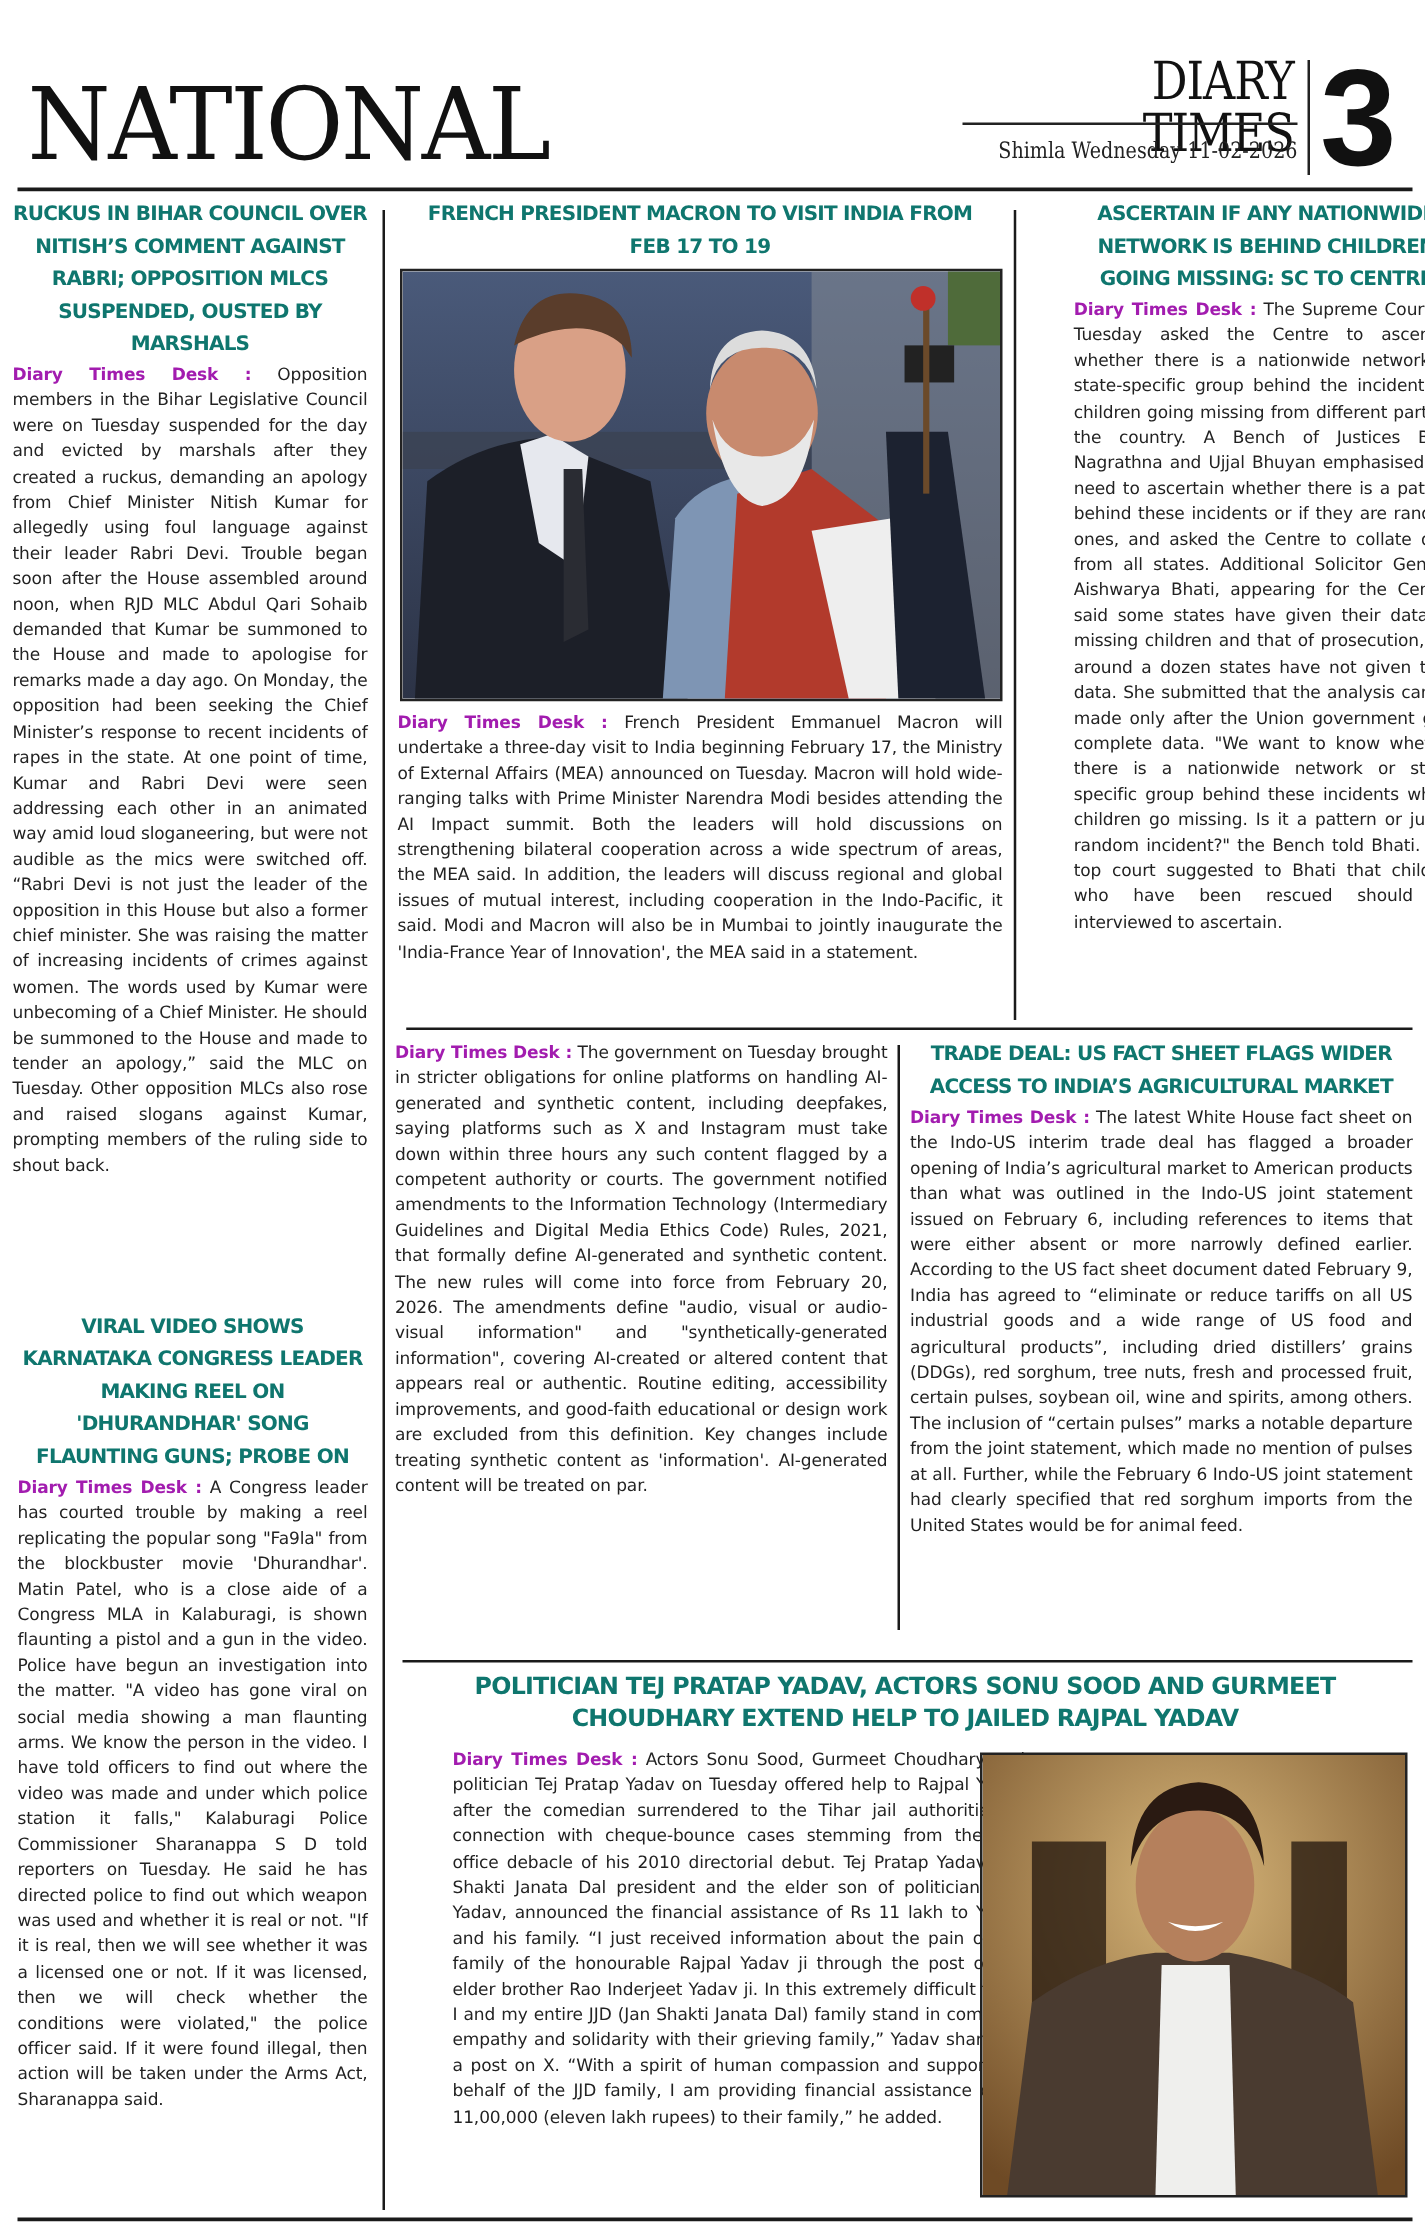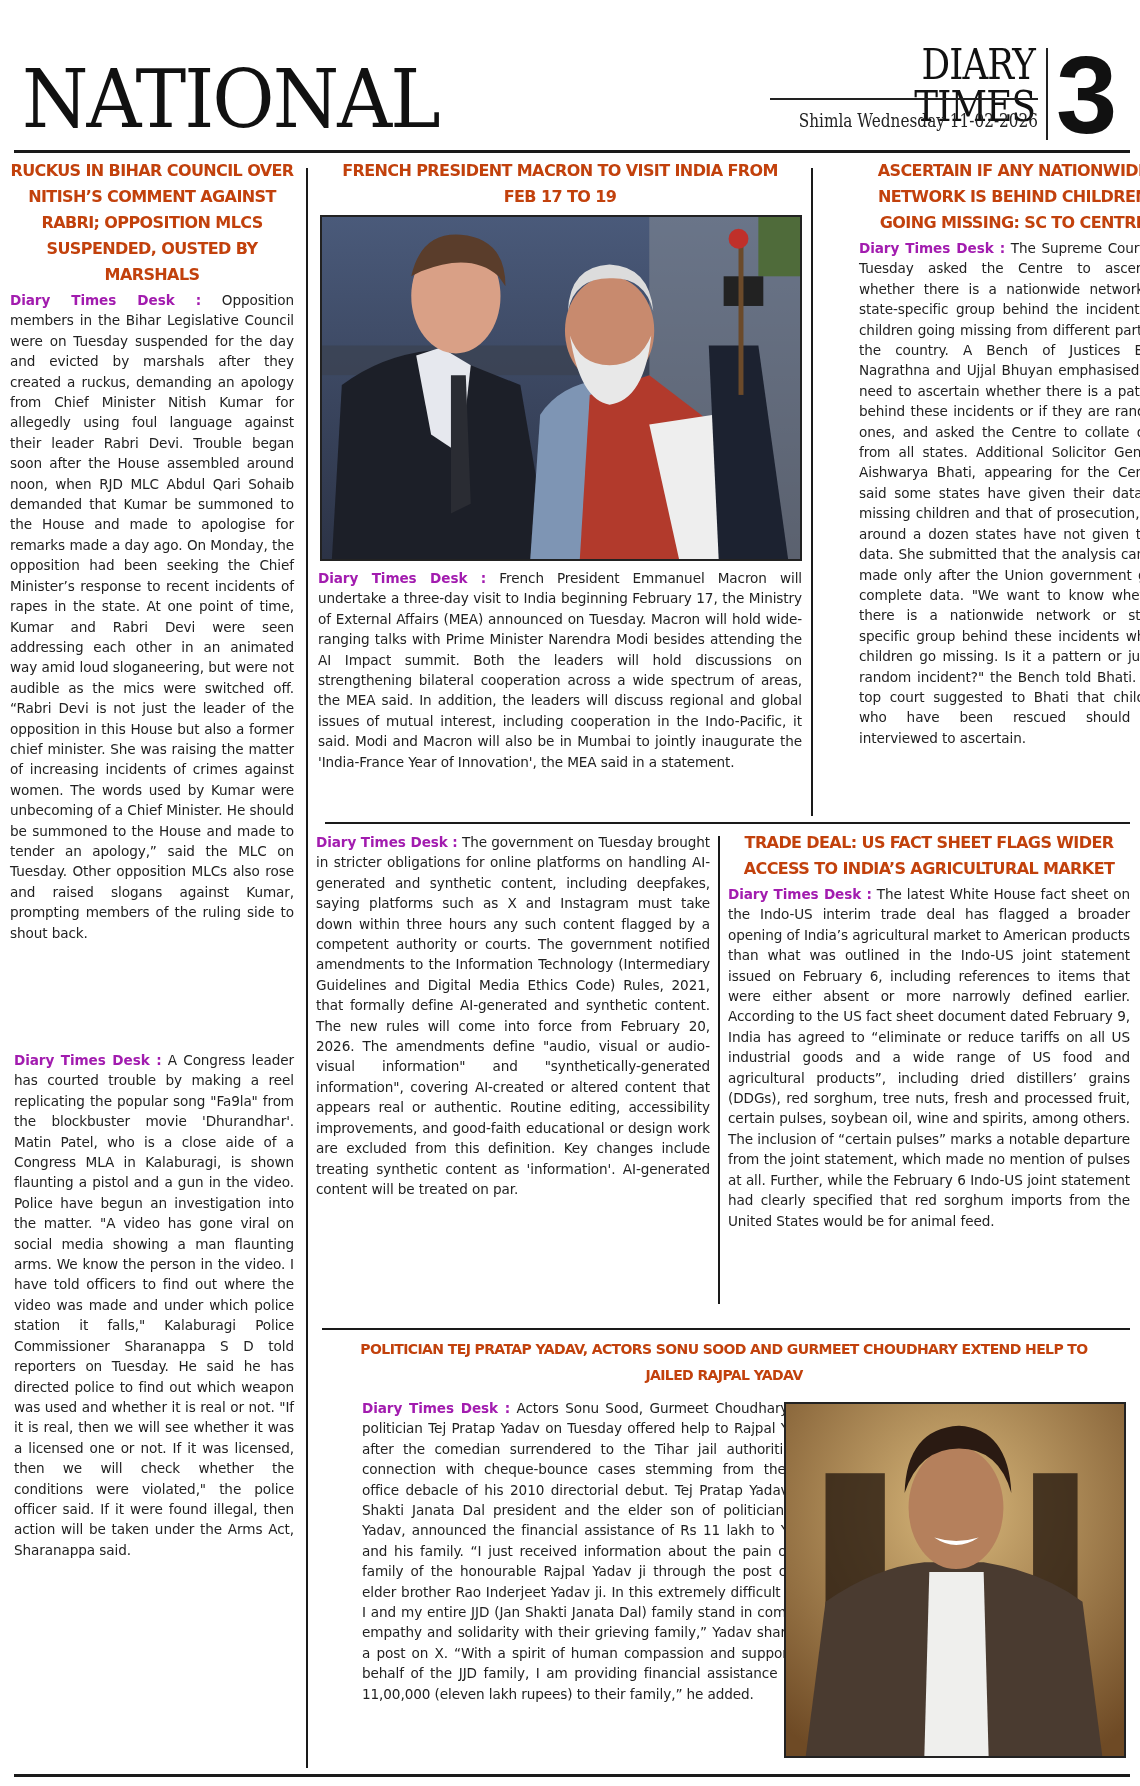--- a/index.html
+++ b/index.html
@@ -27,21 +27,21 @@
   .page-number {
     position: absolute; left: 1056px; top: 40px;
     font-family: "Liberation Sans", sans-serif; font-weight: bold; font-size: 110px; line-height: 1; color: #111;
   }
   .rule-h { position: absolute; height: 3px; background: #1a1a1a; }
   .rule-v { position: absolute; width: 2px; background: #1a1a1a; }
 
   .article { position: absolute; }
   .headline {
     font-family: "DejaVu Sans", sans-serif; font-weight: bold; text-align: center;
-    font-size: 16px; line-height: 26px; letter-spacing: -0.6px; color: #c2410c;
+    font-size: 16px; line-height: 26px; letter-spacing: -0.6px; color: #0f766e;
     text-transform: uppercase;
   }
   .body {
     font-family: "DejaVu Sans", sans-serif; font-size: 13.6px; line-height: 20.4px;
     text-align: justify; color: #222; letter-spacing: -0.1px; margin-top: 2px;
   }
   .byline { font-weight: bold; color: #a21caf; }
 
   .photo { position: absolute; border: 2px solid #222; overflow: hidden; }
   .photo svg { width: 100%; height: 100%; display: block; }
@@ -64,20 +64,21 @@
 <div class="rule-v" style="left:718px; top:836px; height:468px;"></div>
 <div class="rule-h" style="left:322px; top:1328px; height:2px; width:808px;"></div>
 <div class="rule-h" style="left:14px; top:1774px; width:1116px;"></div>
 
 <div class="article" style="left:10px; top:158px; width:284px;">
   <div class="headline">RUCKUS IN BIHAR COUNCIL OVER NITISH’S COMMENT AGAINST RABRI; OPPOSITION MLCS SUSPENDED, OUSTED BY MARSHALS</div>
   <div class="body"><span class="byline">Diary Times Desk :</span><span> Opposition members in the Bihar Legislative Council were on Tuesday suspended for the day and evicted by marshals after they created a ruckus, demanding an apology from Chief Minister Nitish Kumar for allegedly using foul language against their leader Rabri Devi. Trouble began soon after the House assembled around noon, when RJD MLC Abdul Qari Sohaib demanded that Kumar be summoned to the House and made to apologise for remarks made a day ago. On Monday, the opposition had been seeking the Chief Minister’s response to recent incidents of rapes in the state. At one point of time, Kumar and Rabri Devi were seen addressing each other in an animated way amid loud sloganeering, but were not audible as the mics were switched off. “Rabri Devi is not just the leader of the opposition in this House but also a former chief minister. She was raising the matter of increasing incidents of crimes against women. The words used by Kumar were unbecoming of a Chief Minister. He should be summoned to the House and made to tender an apology,” said the MLC on Tuesday. Other opposition MLCs also rose and raised slogans against Kumar, prompting members of the ruling side to shout back.</span></div>
 </div>
 
 <div class="article" style="left:14px; top:1048px; width:280px;">
+  <div class="headline">VIRAL VIDEO SHOWS KARNATAKA CONGRESS LEADER MAKING REEL ON 'DHURANDHAR' SONG FLAUNTING GUNS; PROBE ON</div>
   <div class="body"><span class="byline">Diary Times Desk :</span><span> A Congress leader has courted trouble by making a reel replicating the popular song "Fa9la" from the blockbuster movie 'Dhurandhar'. Matin Patel, who is a close aide of a Congress MLA in Kalaburagi, is shown flaunting a pistol and a gun in the video. Police have begun an investigation into the matter. "A video has gone viral on social media showing a man flaunting arms. We know the person in the video. I have told officers to find out where the video was made and under which police station it falls," Kalaburagi Police Commissioner Sharanappa S D told reporters on Tuesday. He said he has directed police to find out which weapon was used and whether it is real or not. "If it is real, then we will see whether it was a licensed one or not. If it was licensed, then we will check whether the conditions were violated," the police officer said. If it were found illegal, then action will be taken under the Arms Act, Sharanappa said.</span></div>
 </div>
 
 <div class="article" style="left:318px; top:158px; width:484px;">
   <div class="headline" style="padding:0 16px;">FRENCH PRESIDENT MACRON TO VISIT INDIA FROM FEB 17 TO 19</div>
 </div>
 <div class="photo" style="left:320px; top:215px; width:482px; height:346px;">
   <svg viewBox="0 0 482 346" preserveAspectRatio="none">
     <defs>
       <linearGradient id="sky" x1="0" y1="0" x2="0" y2="1">
@@ -118,21 +119,21 @@
 <div class="article" style="left:316px; top:830px; width:394px;">
   <div class="body"><span class="byline">Diary Times Desk :</span><span> The government on Tuesday brought in stricter obligations for online platforms on handling AI-generated and synthetic content, including deepfakes, saying platforms such as X and Instagram must take down within three hours any such content flagged by a competent authority or courts. The government notified amendments to the Information Technology (Intermediary Guidelines and Digital Media Ethics Code) Rules, 2021, that formally define AI-generated and synthetic content. The new rules will come into force from February 20, 2026. The amendments define "audio, visual or audio-visual information" and "synthetically-generated information", covering AI-created or altered content that appears real or authentic. Routine editing, accessibility improvements, and good-faith educational or design work are excluded from this definition. Key changes include treating synthetic content as 'information'. AI-generated content will be treated on par.</span></div>
 </div>
 
 <div class="article" style="left:728px; top:830px; width:402px;">
   <div class="headline">TRADE DEAL: US FACT SHEET FLAGS WIDER ACCESS TO INDIA’S AGRICULTURAL MARKET</div>
   <div class="body"><span class="byline">Diary Times Desk :</span><span> The latest White House fact sheet on the Indo-US interim trade deal has flagged a broader opening of India’s agricultural market to American products than what was outlined in the Indo-US joint statement issued on February 6, including references to items that were either absent or more narrowly defined earlier. According to the US fact sheet document dated February 9, India has agreed to “eliminate or reduce tariffs on all US industrial goods and a wide range of US food and agricultural products”, including dried distillers’ grains (DDGs), red sorghum, tree nuts, fresh and processed fruit, certain pulses, soybean oil, wine and spirits, among others. The inclusion of “certain pulses” marks a notable departure from the joint statement, which made no mention of pulses at all. Further, while the February 6 Indo-US joint statement had clearly specified that red sorghum imports from the United States would be for animal feed.</span></div>
 </div>
 
 <div class="article" style="left:318px; top:1336px; width:812px;">
-  <div class="headline" style="font-size:14px; padding:0 30px;">POLITICIAN TEJ PRATAP YADAV, ACTORS SONU SOOD AND GURMEET CHOUDHARY EXTEND HELP TO JAILED RAJPAL YADAV</div>
+  <div class="headline" style="font-size:19px; padding:0 30px;">POLITICIAN TEJ PRATAP YADAV, ACTORS SONU SOOD AND GURMEET CHOUDHARY EXTEND HELP TO JAILED RAJPAL YADAV</div>
 </div>
 <div class="article" style="left:318px; top:1396px; width:458px;margin-left:44px;">
   <div class="body"><span class="byline">Diary Times Desk :</span><span> Actors Sonu Sood, Gurmeet Choudhary and politician Tej Pratap Yadav on Tuesday offered help to Rajpal Yadav after the comedian surrendered to the Tihar jail authorities in connection with cheque-bounce cases stemming from the box office debacle of his 2010 directorial debut. Tej Pratap Yadav, Jan Shakti Janata Dal president and the elder son of politician Lalu Yadav, announced the financial assistance of Rs 11 lakh to Yadav and his family. “I just received information about the pain of the family of the honourable Rajpal Yadav ji through the post of my elder brother Rao Inderjeet Yadav ji. In this extremely difficult time, I and my entire JJD (Jan Shakti Janata Dal) family stand in complete empathy and solidarity with their grieving family,” Yadav shared in a post on X. “With a spirit of human compassion and support, on behalf of the JJD family, I am providing financial assistance of Rs 11,00,000 (eleven lakh rupees) to their family,” he added.</span></div>
 </div>
 <div class="photo" style="left:784px; top:1402px; width:342px; height:356px;">
   <svg viewBox="0 0 342 356" preserveAspectRatio="none">
     <defs>
       <radialGradient id="warm" cx="0.5" cy="0.3" r="0.8">
         <stop offset="0" stop-color="#d8b77a"></stop>
           <stop offset="1" stop-color="#6e4a25"></stop>

